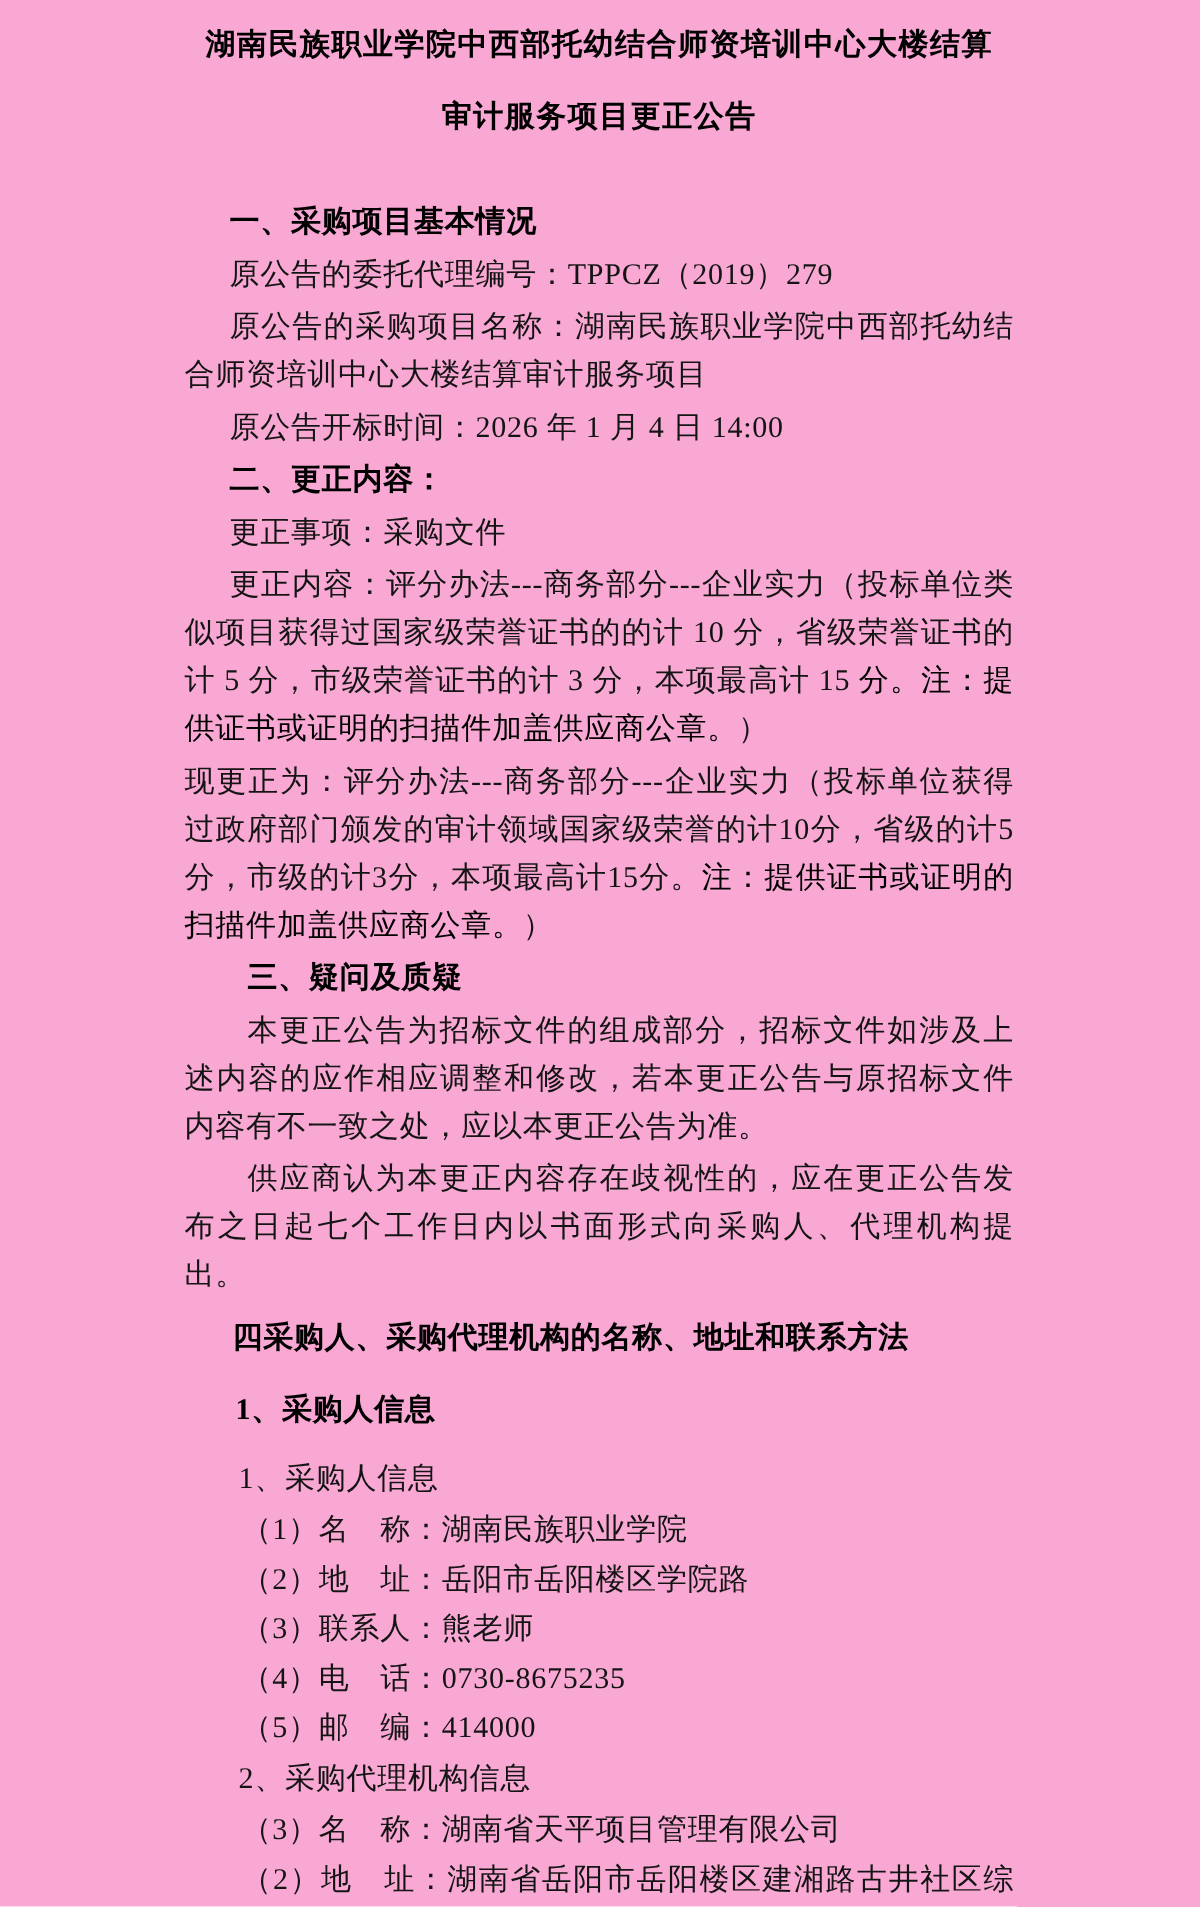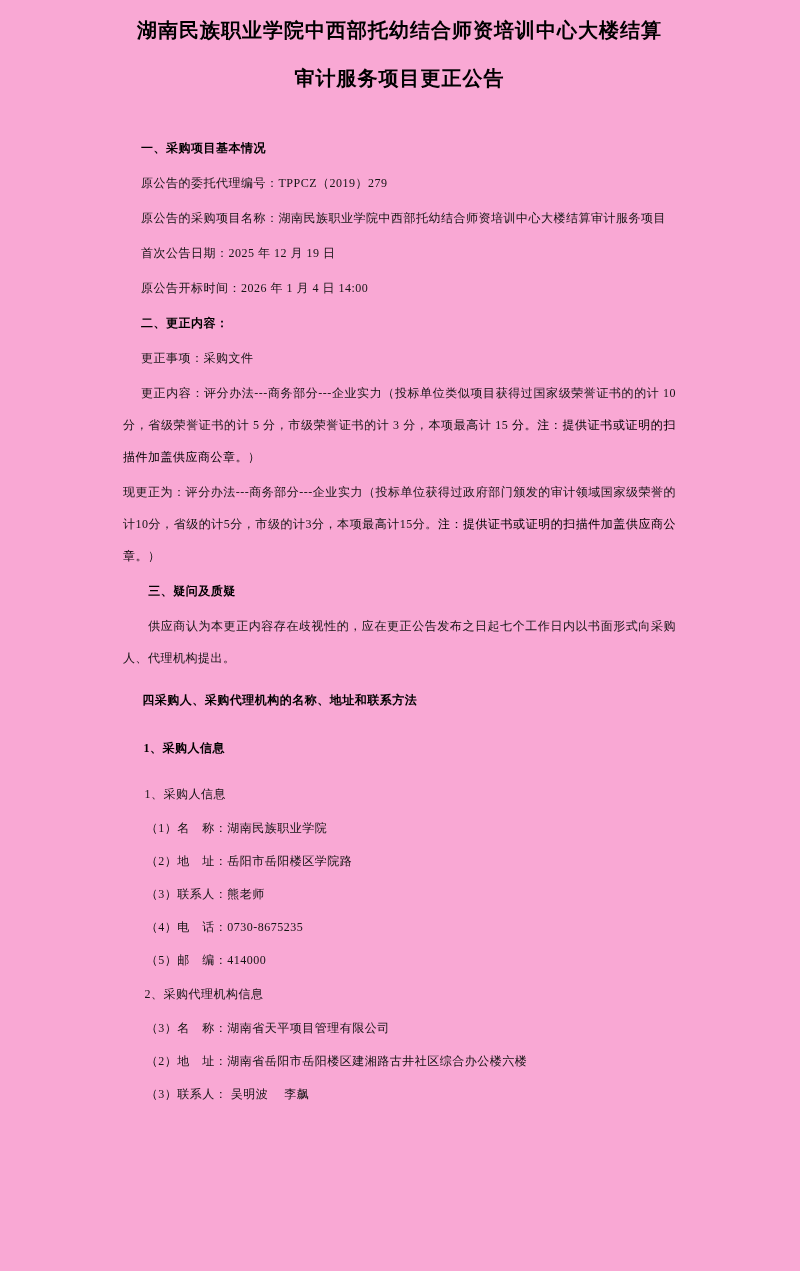--- a/index.html
+++ b/index.html
@@ -23,21 +23,21 @@
     font-size: 20px;
     font-weight: 700;
     line-height: 48px;
     text-align: center;
     letter-spacing: 1px;
     margin: 0 0 30px 0;
     color: #000;
   }
   p {
     margin: 3px 0;
-    font-size: 12px;
+    font-size: 20px;
     line-height: 32px;
     text-align: justify;
     letter-spacing: 0.5px;
   }
   .h-bold { font-weight: 700; color: #000; }
   .indent   { text-indent: 1.5em; }
   .indent2  { text-indent: 2.1em; }
   .noindent { text-indent: 0; }
   .run-bold { font-weight: 400; color: #000; }
   .sec4-heading { text-indent: 1.6em; margin-top: 10px; }
@@ -51,29 +51,29 @@
 <div class="page">
 
   <h1 class="doc-title">
     <span>湖南民族职业学院中西部托幼结合师资培训中心大楼结算</span><br>
     <span>审计服务项目更正公告</span>
   </h1>
 
   <p class="h-bold indent">一、采购项目基本情况</p>
   <p class="indent">原公告的委托代理编号：TPPCZ（2019）279</p>
   <p class="indent">原公告的采购项目名称：湖南民族职业学院中西部托幼结合师资培训中心大楼结算审计服务项目</p>
-  <p class="indent">首次公告日期：2025 年 12 月 19 日</p>
   <p class="indent">原公告开标时间：2026 年 1 月 4 日 14:00</p>
 
   <p class="h-bold indent">二、更正内容：</p>
   <p class="indent">更正事项：采购文件</p>
   <p class="indent"><span>更正内容：评分办法---商务部分---企业实力（投标单位类似项目获得过国家级荣誉证书的的计 10 分，省级荣誉证书的计 5 分，市级荣誉证书的计 3 分，本项最高计 15 </span><span class="run-bold">分。注：提供证书或证明的扫描件加盖供应商公章。</span><span>）</span></p>
   <p class="noindent"><span>现更正为：评分办法---商务部分---企业实力（投标单位获得过政府部门颁发的审计领域国家级荣誉的计10分，省级的计5分，市级的计3分，本项最高计15分。</span><span class="run-bold">注：提供证书或证明的扫描件加盖供应商公章。</span><span>）</span></p>
 
   <p class="h-bold indent2">三、疑问及质疑</p>
+  <p class="indent2">本更正公告为招标文件的组成部分，招标文件如涉及上述内容的应作相应调整和修改，若本更正公告与原招标文件内容有不一致之处，应以本更正公告为准。</p>
   <p class="indent2">供应商认为本更正内容存在歧视性的，应在更正公告发布之日起七个工作日内以书面形式向采购人、代理机构提出。</p>
 
   <p class="h-bold sec4-heading">四采购人、采购代理机构的名称、地址和联系方法</p>
 
   <p class="h-bold sub-bold">1、采购人信息</p>
 
   <p class="sub">1、采购人信息</p>
   <p class="contact">（1）名　称：湖南民族职业学院</p>
   <p class="contact">（2）地　址：岳阳市岳阳楼区学院路</p>
   <p class="contact">（3）联系人：熊老师</p>

